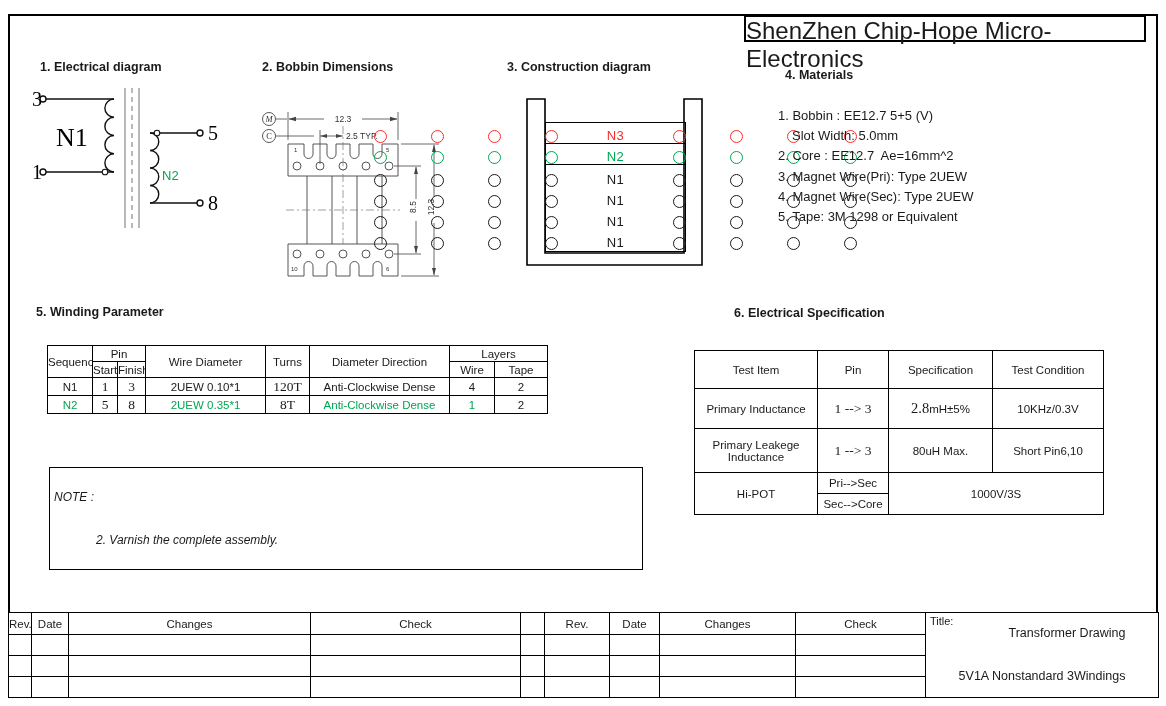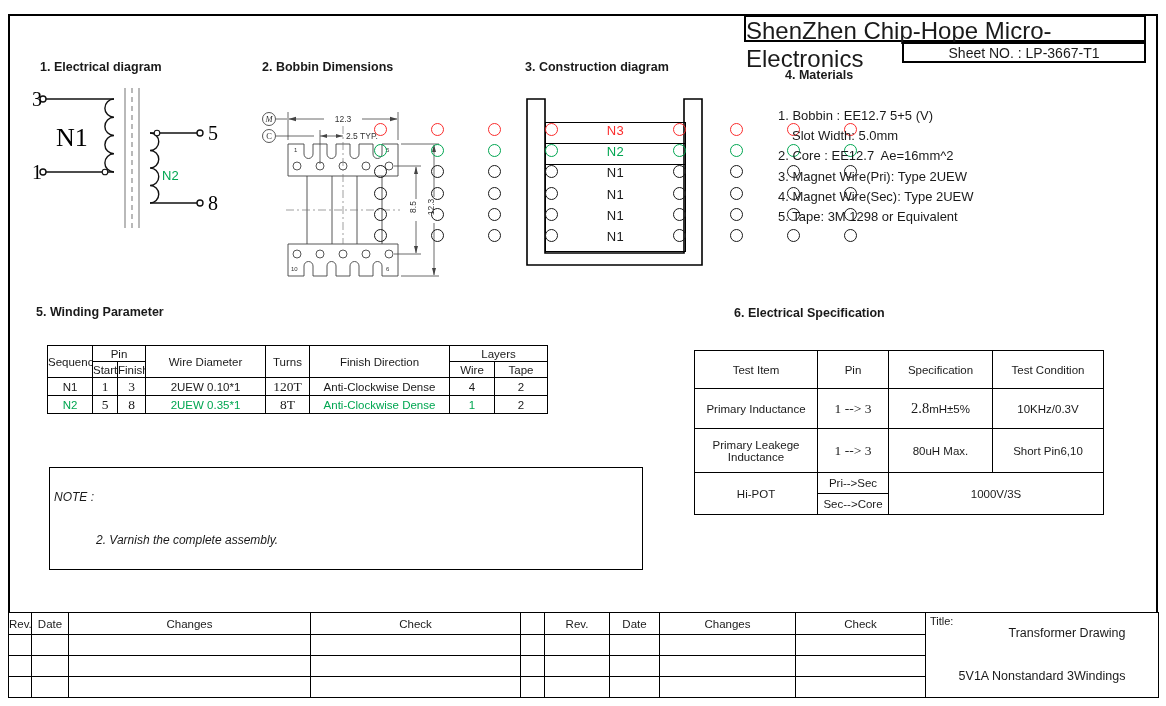--- a/index.html
+++ b/index.html
@@ -49,46 +49,43 @@
   .rev-table td { height:21px; font-size:11.5px; }
   .rev-table tr.head td { height:22px; }
   .title-cell { position:relative; text-align:left; vertical-align:top;margin-top:31px; }
   .title-label { position:absolute; left:4px; top:2px; font-size:11px; }
   .title-l1 { position:absolute; left:0; right:0; top:13px; text-align:center; padding-left:50px; font-size:12.5px; }
   .title-l2 { position:absolute; left:0; right:0; top:56px; text-align:center; font-size:12.5px; }
 
   
   .constr-svg { position:absolute; left:523px; top:97px; }
   .wind-box { position:absolute; left:545px; top:122px; width:141px; height:130px; border:1.3px solid #000; }
-  .wlayer { height:21.2px; display:flex; align-items:flex-start; justify-content:center;gap:43px; }
+  .wlayer { height:21.2px; display:flex; align-items:flex-end; justify-content:center;gap:43px; }
   .wlayer.sep { border-bottom:1.3px solid #000; }
   .crc { width:13px; height:13px; border:1.6px solid currentColor; border-radius:50%; margin:0 0.5px; flex:0 0 auto; }
   .wlbl { font-size:13px; margin:0 5px; letter-spacing:0.5px; }
 
   .ediagram-svg { position:absolute; left:28px; top:82px; }
   .bobbin-svg { position:absolute; left:258px; top:92px; }
   svg text { font-family:"Liberation Sans", sans-serif; }
   .sertext { font-family:"Liberation Serif", serif; }
 </style>
 </head>
 <body>
 
 <div class="page">
   <div class="outer-border"></div>
 
   <div class="title-box">
     <span>ShenZhen Chip-Hope Micro-Electronics</span>
   </div>
-  <div class="sheet-box">
-    <span>Sheet NO. : LP-3667-T1</span>
-  </div>
 
   <div class="sec-head" style="left:40px; top:60px;">1. Electrical diagram</div>
   <div class="sec-head" style="left:262px; top:60px;">2. Bobbin Dimensions</div>
-  <div class="sec-head" style="left:525px; top:60px;">3. Construction diagram</div>
+  <div class="sec-head" style="left:507px; top:60px;">3. Construction diagram</div>
   <div class="sec-head" style="left:785px; top:68px;">4. Materials</div>
   <div class="sec-head" style="left:36px; top:305px;">5. Winding Parameter</div>
   <div class="sec-head" style="left:734px; top:306px;">6. Electrical Specification</div>
 
   <svg class="ediagram-svg" width="210" height="155" viewBox="0 0 210 155">
 
     <g>
       <line x1="97" y1="6" x2="97" y2="146" stroke="#8a8a8a" stroke-width="1.2"></line>
       <line x1="104" y1="6" x2="104" y2="146" stroke="#8a8a8a" stroke-width="1.2" stroke-dasharray="5,4"></line>
       <line x1="111" y1="6" x2="111" y2="146" stroke="#8a8a8a" stroke-width="1.2"></line>
@@ -292,21 +289,21 @@
         <col style="width:140px">
         <col style="width:45px">
         <col style="width:53px">
     </colgroup>
     <tbody>
         <tr class="hrow">
       <td rowspan="2">Sequence</td>
       <td colspan="2">Pin</td>
       <td rowspan="2">Wire Diameter</td>
       <td rowspan="2">Turns</td>
-      <td rowspan="2">Finish Direction</td>
+      <td rowspan="2">Diameter Direction</td>
       <td colspan="2">Layers</td>
     </tr>
     <tr class="hrow">
       <td>Start</td>
       <td>Finish</td>
       <td>Wire</td>
       <td>Tape</td>
     </tr>
     <tr class="drow">
       <td>N1</td>

